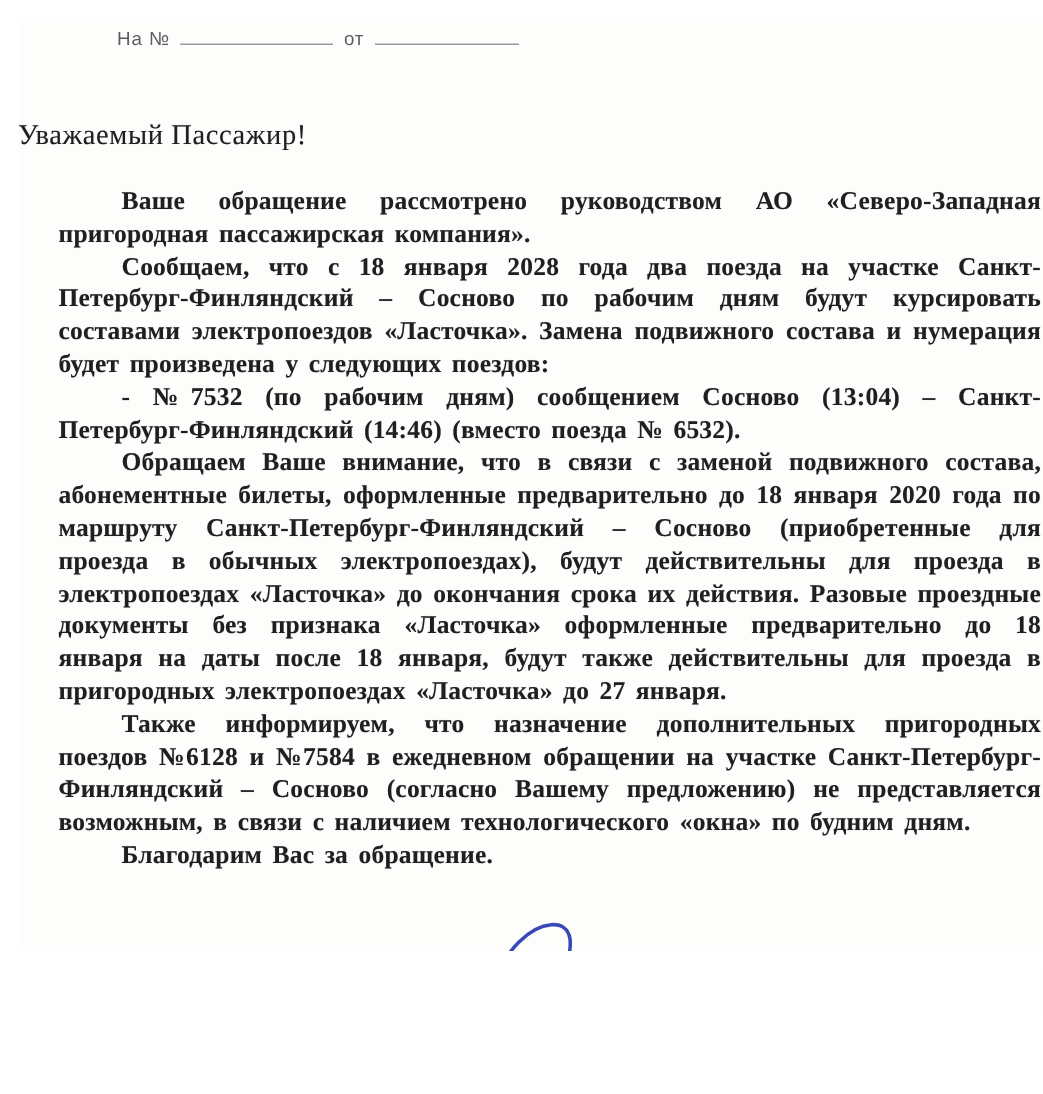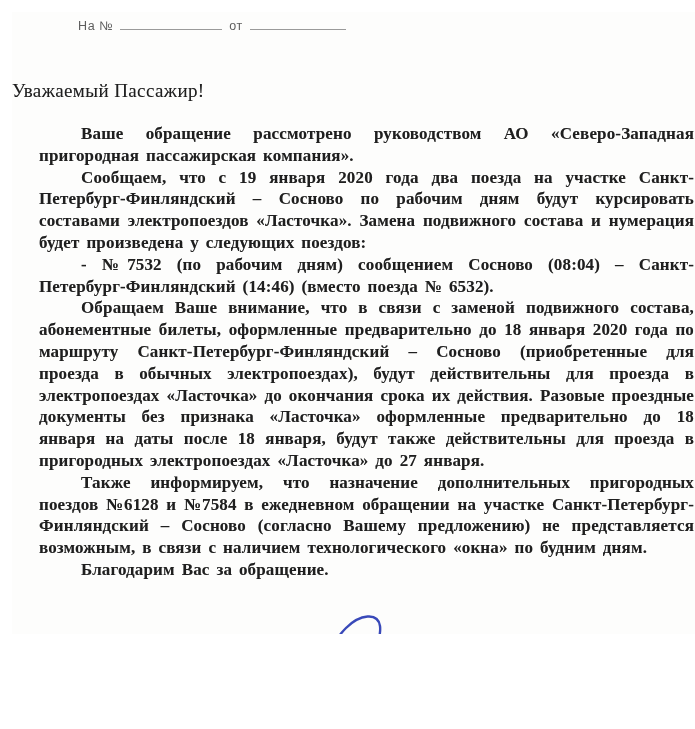--- a/index.html
+++ b/index.html
@@ -109,22 +109,22 @@
 <div class="page">
 
   <div class="ref-line">
     <span>На №</span><span class="blank"></span><span>от</span><span class="blank second"></span>
   </div>
 
   <h1 class="salutation">Уважаемый Пассажир!</h1>
 
   <div class="body-text">
     <p>Ваше обращение рассмотрено руководством АО «Северо-Западная пригородная пассажирская компания».</p>
-    <p>Сообщаем, что с 19 января 2020 года два поезда на участке Санкт-Петербург-Финляндский – Сосново по рабочим дням будут курсировать составами электропоездов «Ласточка». Замена подвижного состава и нумерация будет произведена у следующих поездов:</p>
-    <p>- №7532 (по рабочим дням) сообщением Сосново (08:04) – Санкт-Петербург-Финляндский (14:46) (вместо поезда № 6532).</p>
+    <p>Сообщаем, что с 18 января 2028 года два поезда на участке Санкт-Петербург-Финляндский – Сосново по рабочим дням будут курсировать составами электропоездов «Ласточка». Замена подвижного состава и нумерация будет произведена у следующих поездов:</p>
+    <p>- №7532 (по рабочим дням) сообщением Сосново (13:04) – Санкт-Петербург-Финляндский (14:46) (вместо поезда № 6532).</p>
     <p>Обращаем Ваше внимание, что в связи с заменой подвижного состава, абонементные билеты, оформленные предварительно до 18 января 2020 года по маршруту Санкт-Петербург-Финляндский – Сосново (приобретенные для проезда в обычных электропоездах), будут действительны для проезда в электропоездах «Ласточка» до окончания срока их действия. Разовые проездные документы без признака «Ласточка» оформленные предварительно до 18 января на даты после 18 января, будут также действительны для проезда в пригородных электропоездах «Ласточка» до 27 января.</p>
     <p>Также информируем, что назначение дополнительных пригородных поездов №6128 и №7584 в ежедневном обращении на участке Санкт-Петербург-Финляндский – Сосново (согласно Вашему предложению) не представляется возможным, в связи с наличием технологического «окна» по будним дням.</p>
     <p>Благодарим Вас за обращение.</p>
   </div>
 
   <svg class="scribble-svg" viewBox="0 0 250 55" role="img">
     <g stroke-width="2" fill="none" opacity="0.92" stroke="#2e3fb5">
       <path d="M22,17 C10,12 4,27 15,33"></path>
       <path d="M40,36 C42,22 54,12 58,19 C61,25 52,36 45,43 C39,49 34,43 41,36
            C47,28 56,18 64,17 C60,24 56,30 60,31 C66,32 70,22 76,15

